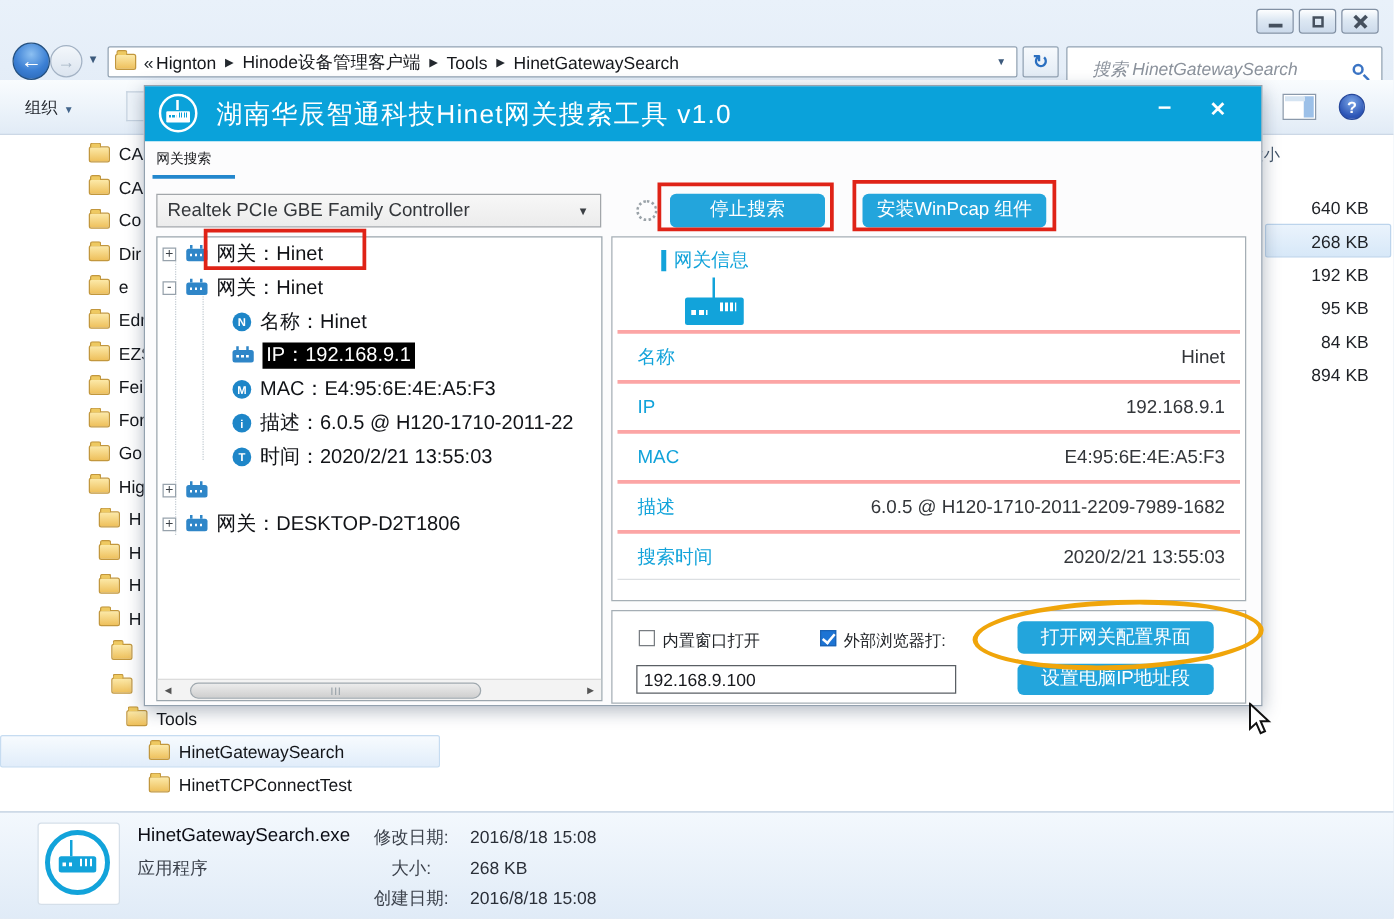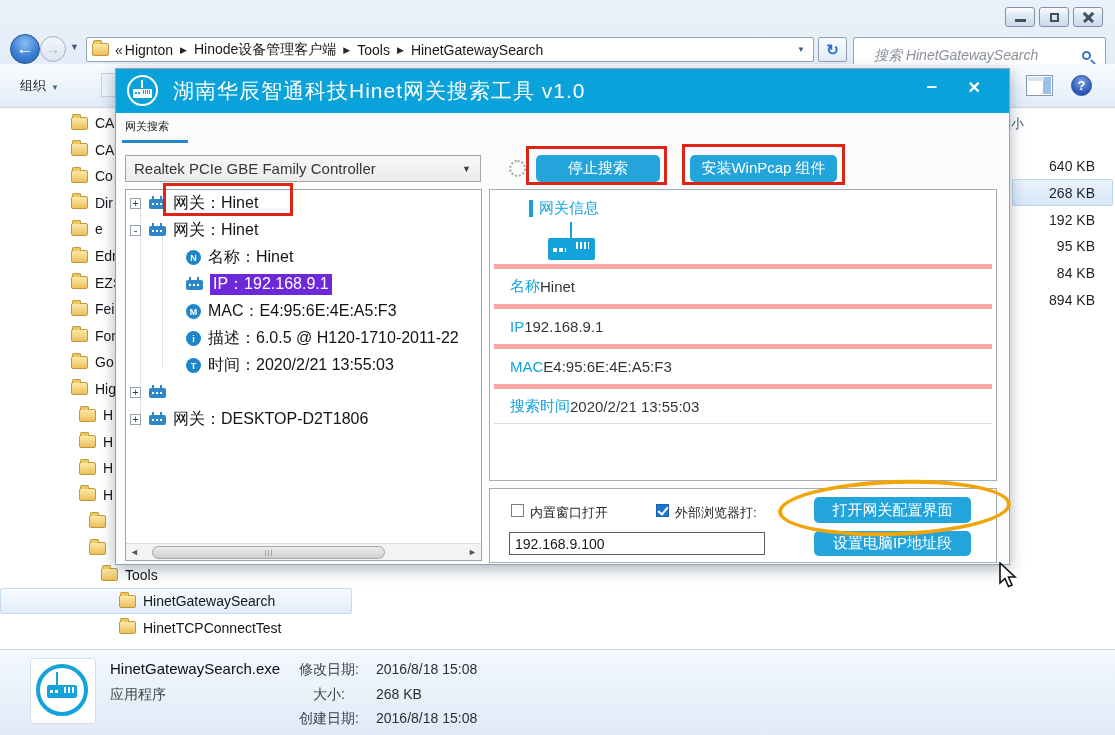--- a/index.html
+++ b/index.html
@@ -136,21 +136,21 @@
   .tr-child { padding-left:60px; }
   .exp { width:11px; height:11px; border:1px solid #97a2ac; background:#fff; font-size:11px; line-height:8px;
          text-align:center; color:#3c4248; flex:none; margin-right:8px; }
   .r-ic { width:17px; height:10px; border-radius:2px; background:#2f86c8; position:relative; flex:none; margin-right:7px; }
   .r-ic::before { content:""; position:absolute; top:-3px; left:3px; width:2px; height:3px; background:#2f86c8;
                   box-shadow:8px 0 0 #2f86c8; }
   .r-ic::after { content:""; position:absolute; left:3px; top:4px; width:10px; height:2px;
                  background:repeating-linear-gradient(90deg,#fff 0 2px,transparent 2px 4px); }
   .c-ic { width:15px; height:15px; border-radius:50%; background:#1e86c8; color:#fff; font-size:9px; font-weight:bold;
           display:flex; align-items:center; justify-content:center; flex:none; margin-right:7px; }
-  .sel-label { background:#6d28d9; color:#fff; padding:0 3px; }
+  .sel-label { background:#000000; color:#fff; padding:0 3px; }
 
   .hsb { position:absolute; left:0; bottom:0; width:100%; height:17px; background:#f3f3f3; border-top:1px solid #dcdcdc; }
   .hsb-arrow { position:absolute; top:0; width:17px; height:16px; text-align:center; line-height:16px; font-size:9px; color:#555; }
   .hsb-left { left:0; } .hsb-right { right:0; }
   .hsb-thumb { position:absolute; left:26px; top:1.5px; width:233px; height:13px; border:1px solid #9fa8ae; border-radius:7px;
                background:linear-gradient(#ececec,#cfcfcf); }
   .hsb-thumb::after { content:""; position:absolute; left:112px; top:3px; width:1px; height:6px; background:#9fa8ae;
                       box-shadow:3px 0 0 #9fa8ae, 6px 0 0 #9fa8ae; }
 
   
@@ -159,22 +159,22 @@
   .info-hdr .bar { width:4px; height:17px; background:#12a3da; }
   .info-hdr .txt { font-size:15px; color:#12a3da; }
   .gw-ic { position:absolute; left:58px; top:32px; width:60px; height:42px; }
   .gw-ic .ant { position:absolute; left:22px; top:0; width:2px; height:17px; background:#12a3da; }
   .gw-ic .bod { position:absolute; left:0; top:16px; width:47px; height:22px; background:#12a3da; border-radius:2px; }
   .gw-ic .bod::after { content:""; position:absolute; left:5px; top:10px; width:13px; height:4px;
         background:repeating-linear-gradient(90deg,#fff 0 4px,transparent 4px 6px); }
   .gw-ic .bod::before { content:""; position:absolute; right:6px; top:4px; width:13px; height:7px;
         background:repeating-linear-gradient(90deg,#fff 0 2px,transparent 2px 4px); }
   .info-rows { position:absolute; left:4px; right:4px; top:74px; }
-  .info-row { height:40px; display:flex; align-items:center; justify-content:flex-start;
-              padding:0 12px 0 16px; border-top:5px solid #fca5a5; }
+  .info-row { height:40px; display:flex; align-items:center; justify-content:space-between;
+              padding:0 12px 0 16px; border-top:3px solid #fca5a5; }
   .info-row:last-child { border-bottom:1px solid #dcdfe2; }
   .info-row .lbl { font-size:15px; color:#12a3da; }
   .info-row .val { font-size:15px; color:#33363a; }
 
   
   .footer-panel { position:absolute; left:373px; top:419px; width:508px; height:75px; background:#fff; border:1px solid #a5aeb5; }
   .cb { position:absolute; width:13px; height:13px; border:1px solid #787d82; background:#fff; }
   .cb.checked { background:#1d74d4; border-color:#1a62b4; }
   .cb.checked::after { content:""; position:absolute; left:3px; top:0px; width:4px; height:8px;
                        border:solid #fff; border-width:0 2px 2px 0; transform:rotate(40deg); }
@@ -445,20 +445,24 @@
           </div>
           <div class="info-row">
             <span class="lbl">IP</span>
             <span class="val">192.168.9.1</span>
           </div>
           <div class="info-row">
             <span class="lbl">MAC</span>
             <span class="val">E4:95:6E:4E:A5:F3</span>
           </div>
           <div class="info-row">
+            <span class="lbl">描述</span>
+            <span class="val">6.0.5 @ H120-1710-2011-2209-7989-1682</span>
+          </div>
+          <div class="info-row">
             <span class="lbl">搜索时间</span>
             <span class="val">2020/2/21 13:55:03</span>
           </div>
         </div>
     </div>
 
     <div class="footer-panel">
       <span class="cb cb1"></span>
       <span class="cb-label cbl1">内置窗口打开</span>
       <span class="cb cb2 checked"></span>

